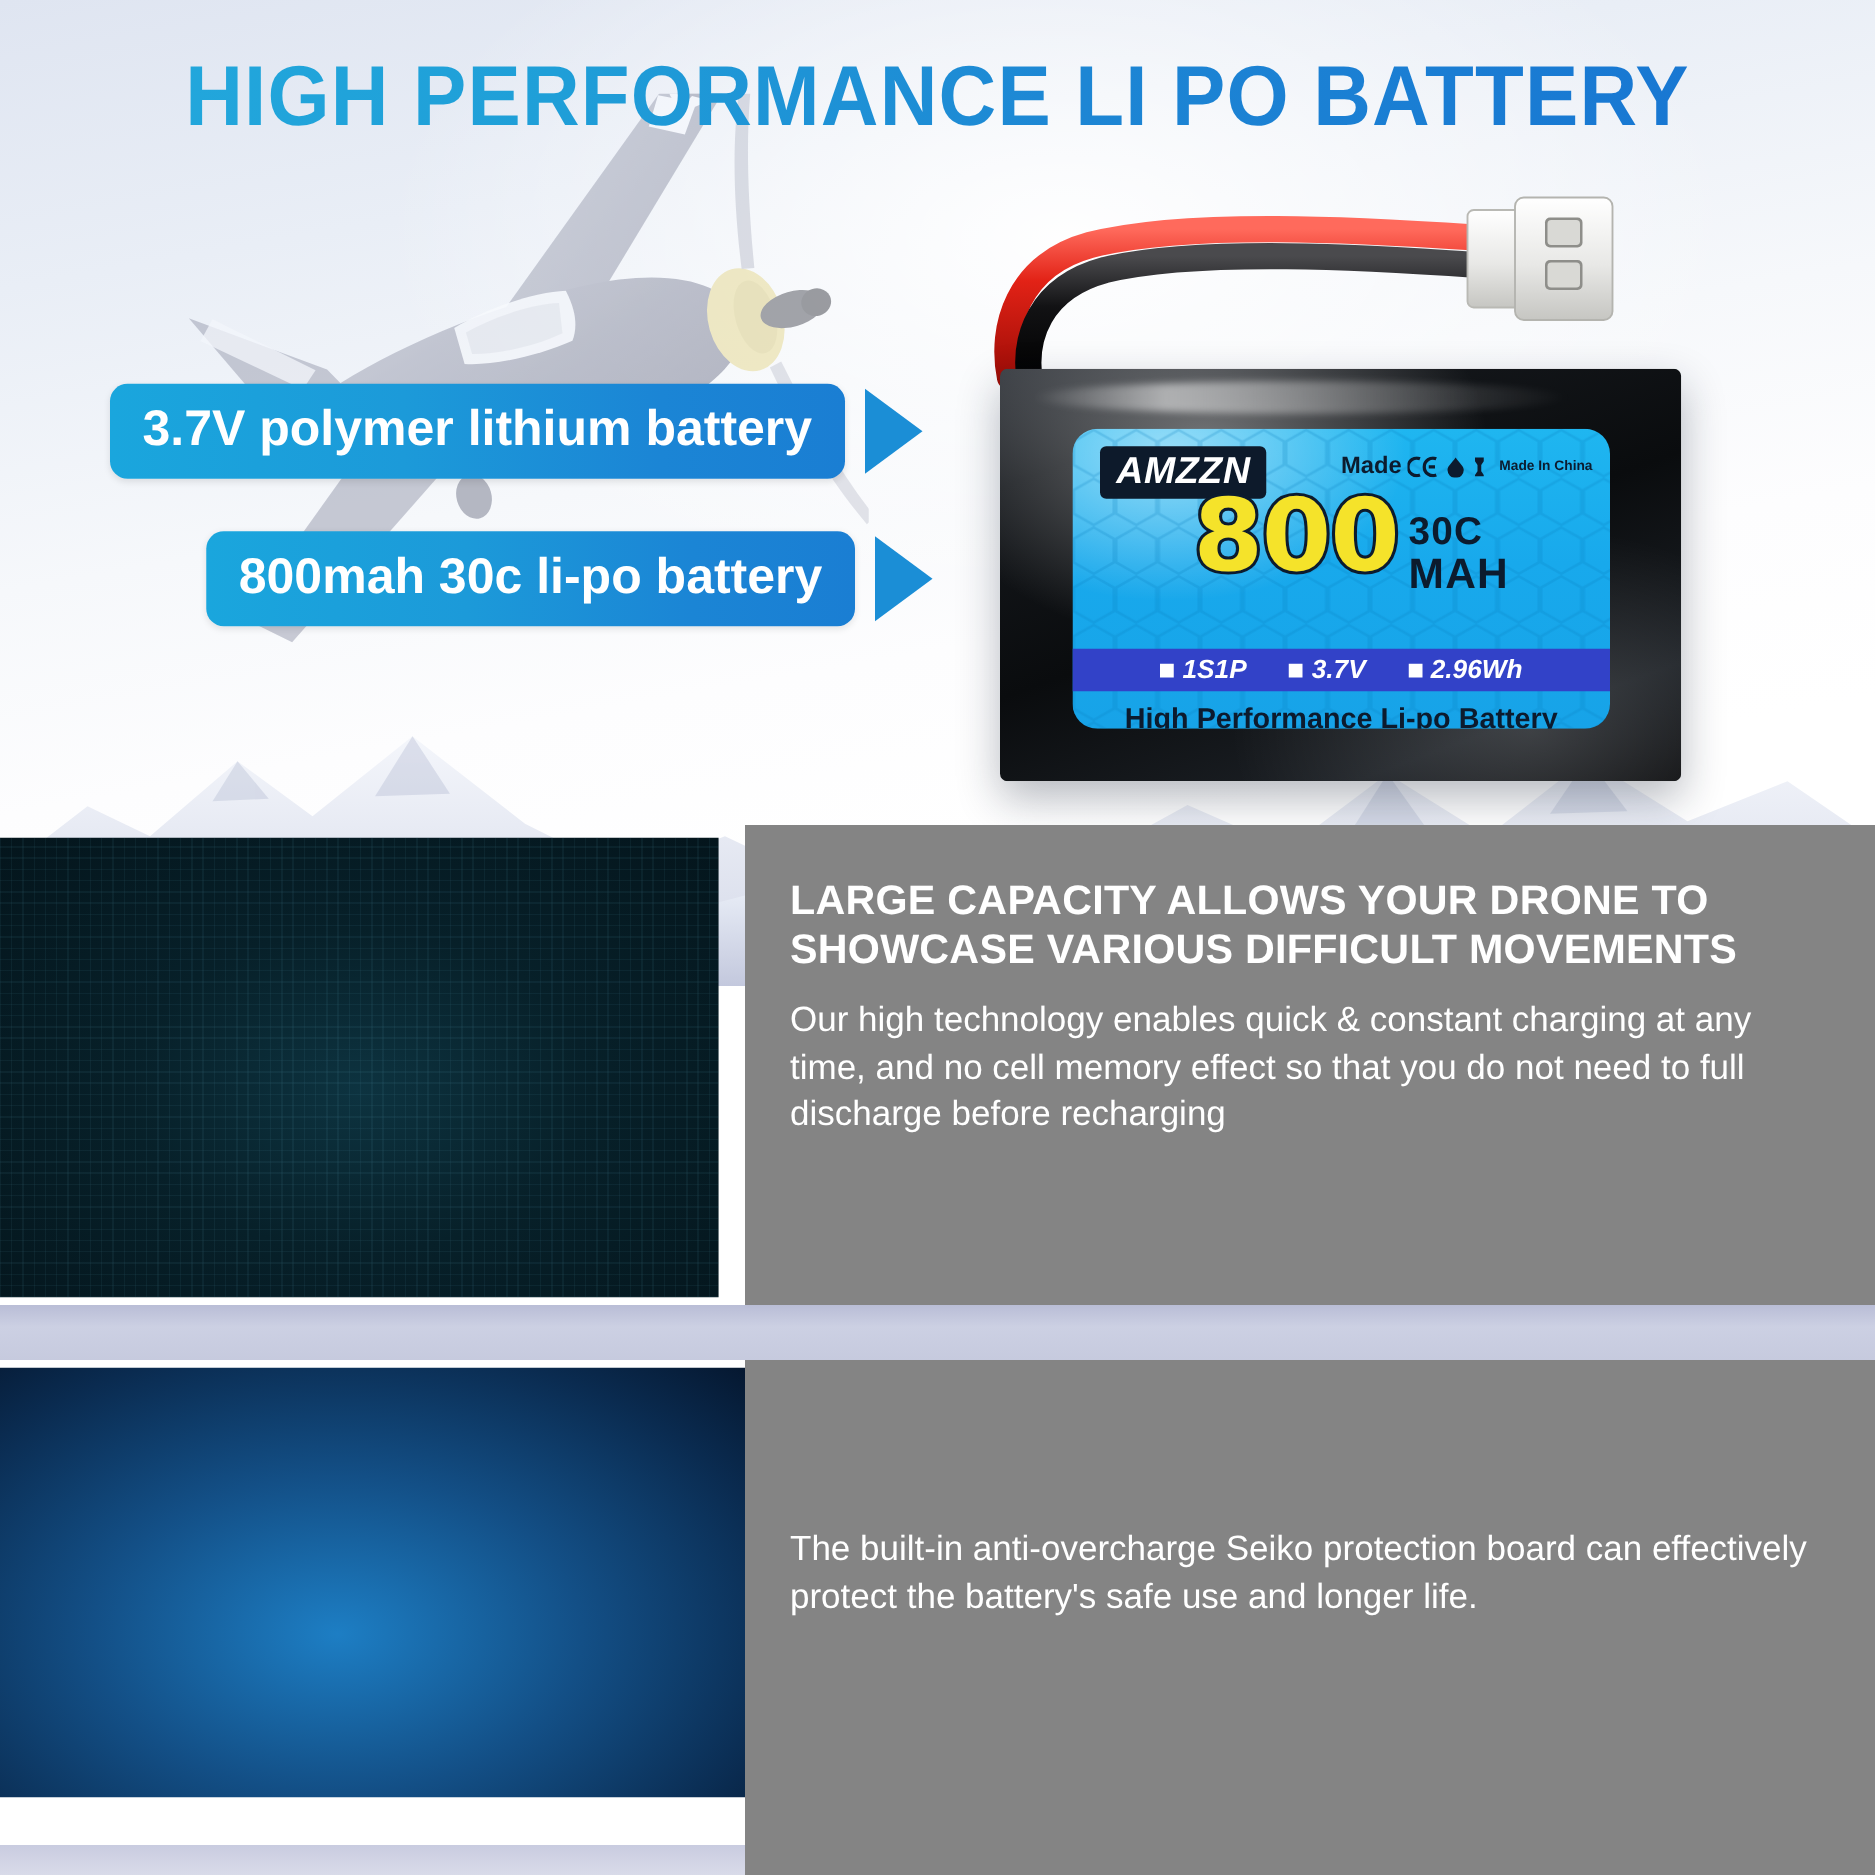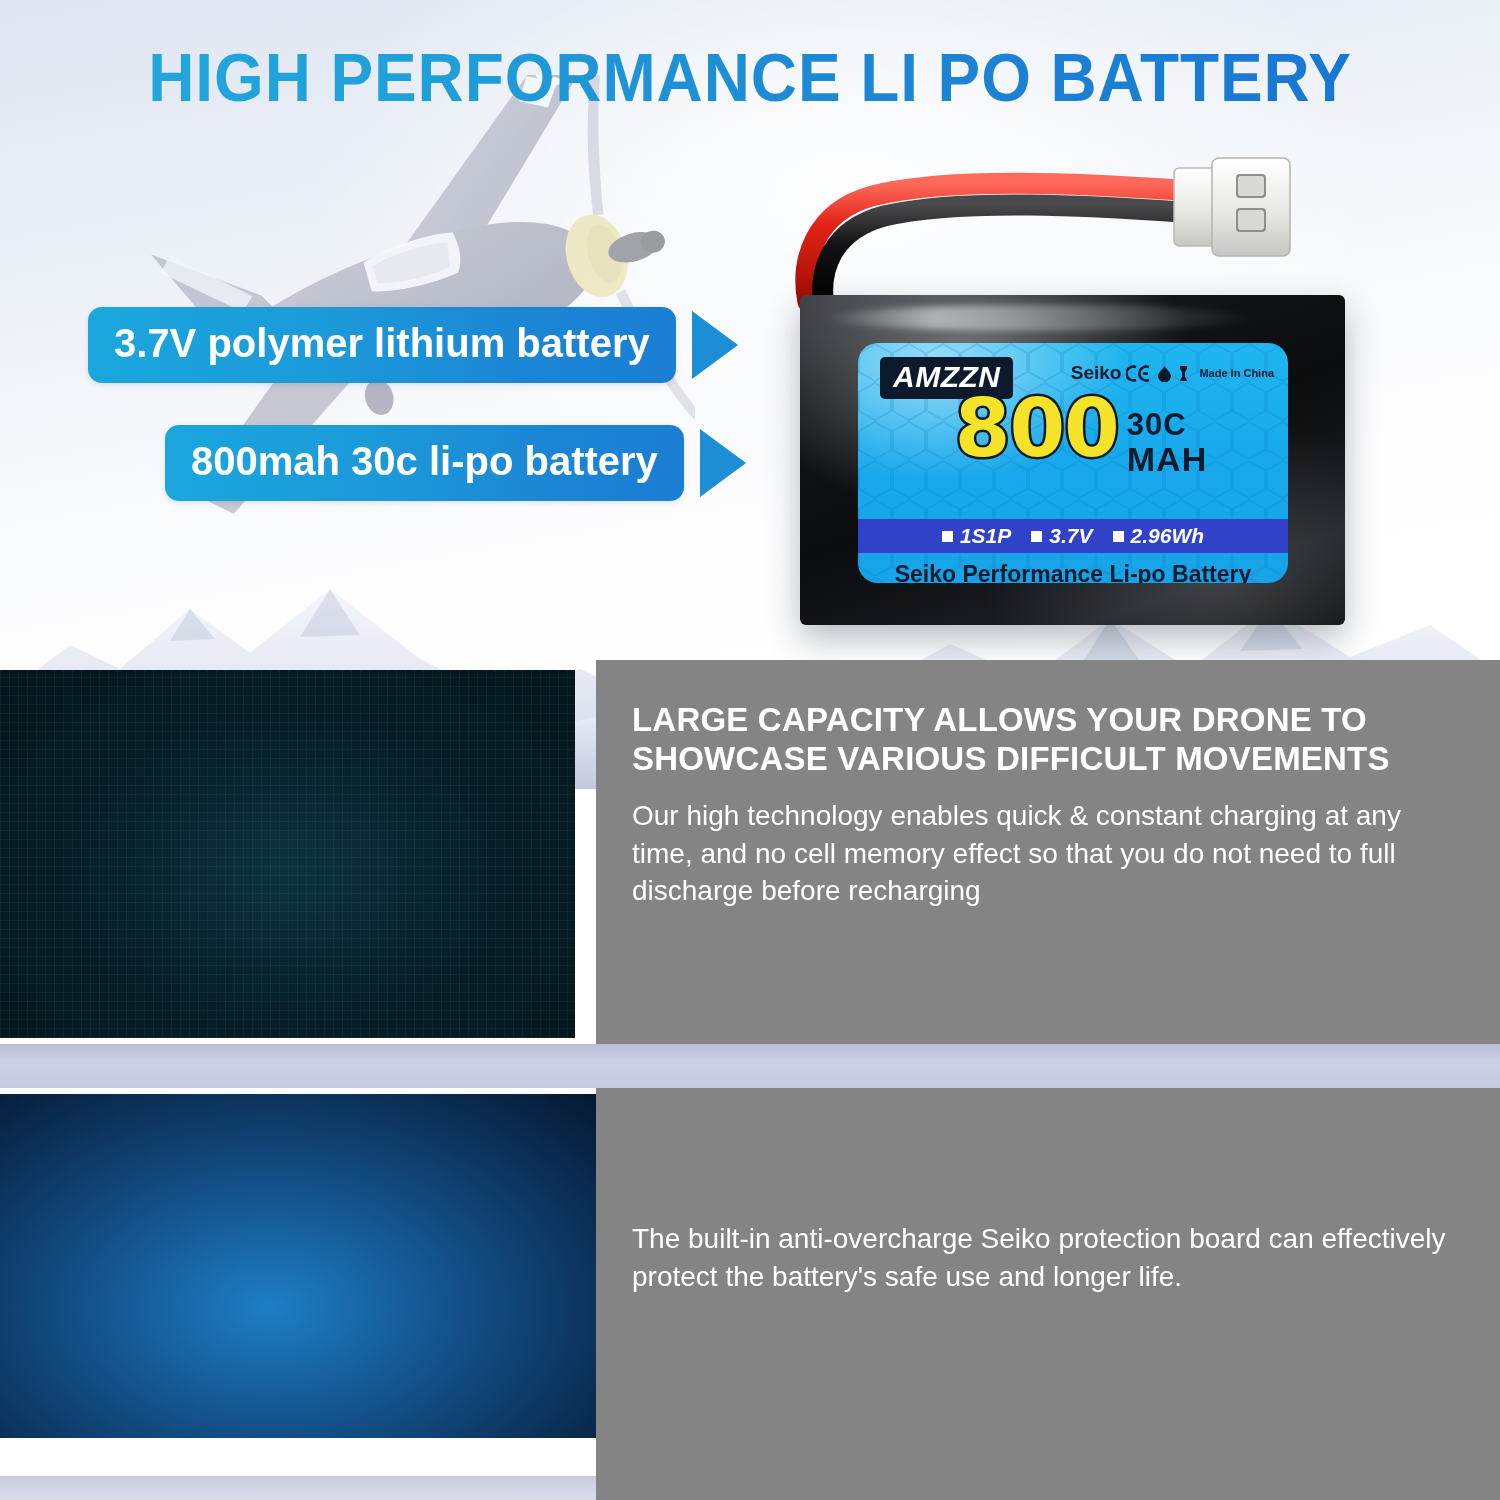--- a/index.html
+++ b/index.html
@@ -109,21 +109,21 @@
     font-size:80px; font-weight:bold; color:#f5e32a; line-height:.95;
     letter-spacing:-1px;
     -webkit-text-stroke:5px #0c1b2e; paint-order:stroke fill;
     font-family:"DejaVu Sans", sans-serif;
   }
   .mah-unit{ margin-left:8px; margin-top:18px; color:#0c1b2e; font-weight:bold; line-height:1; }
   .mah-unit .c{ font-size:31px; letter-spacing:1px; display:block; }
   .mah-unit .m{ font-size:34px; letter-spacing:1px; display:block; margin-top:2px; }
   .stripe{
     position:absolute; left:0; top:176px; width:100%; height:34px;
-    background:#3242c8; display:flex; align-items:center; justify-content:center; gap:20px;
+    background:#3242c8; display:flex; align-items:center; justify-content:center; gap:34px;
   }
   .stripe span{
     color:#fff; font-size:21px; font-weight:bold; font-style:italic;
     display:flex; align-items:center; gap:7px;
   }
   .stripe span:before{ content:""; width:11px; height:11px; background:#fff; display:block; }
   .lab-bottom{
     position:absolute; left:0; top:218px; width:100%; text-align:center;
     color:#0c1b2e; font-size:23px; font-weight:bold;
   }
@@ -301,21 +301,21 @@
             <pattern id="hx" width="34" height="39" patternUnits="userSpaceOnUse">
               <path d="M17,1 L33,10 L33,29 L17,38 L1,29 L1,10 Z" fill="none" stroke="#0a7fc0" stroke-width="2"></path>
             </pattern>
           </defs>
           <rect width="430" height="240" fill="url(#hx)"></rect>
         </svg>
 
         <div class="lab-top">
           <div class="amzzn">AMZZN</div>
           <div class="cert">
-            <span class="rosh">Seiko</span>
+            <span class="rosh">Made</span>
             <svg width="26" height="17" viewBox="0 0 26 17">
               <path d="M10,2 A7,7 0 1 0 10,15" stroke="#0c1b2e" stroke-width="2.6" fill="none"></path>
               <path d="M23,2 A7,7 0 1 0 23,15 M17,8.5 h5" stroke="#0c1b2e" stroke-width="2.6" fill="none"></path>
             </svg>
             <svg width="15" height="17" viewBox="0 0 15 17">
               <path d="M7.5,1 C11,6 14,8 14,11 A6.5,6.5 0 1 1 1,11 C1,8 4,6 7.5,1 Z" fill="#0c1b2e"></path>
             </svg>
             <svg width="13" height="17" viewBox="0 0 13 17">
               <path d="M3,1 h7 v3 l-2,3 v5 l2,3 v1 h-7 v-1 l2,-3 v-5 l-2,-3 Z" fill="#0c1b2e"></path>
             </svg>
@@ -330,21 +330,21 @@
             <span class="m">MAH</span>
           </div>
         </div>
 
         <div class="stripe">
           <span>1S1P</span>
           <span>3.7V</span>
           <span>2.96Wh</span>
         </div>
 
-        <div class="lab-bottom">Seiko Performance Li-po Battery</div>
+        <div class="lab-bottom">High Performance Li-po Battery</div>
       </div>
     </div>
   </div>
 </div>
 
 <div class="band" id="band-mid"></div>
 <div class="band" id="band-bottom"></div>
 
 <div class="img-panel" id="img-0">
   <div class="gauge-bg"></div>

